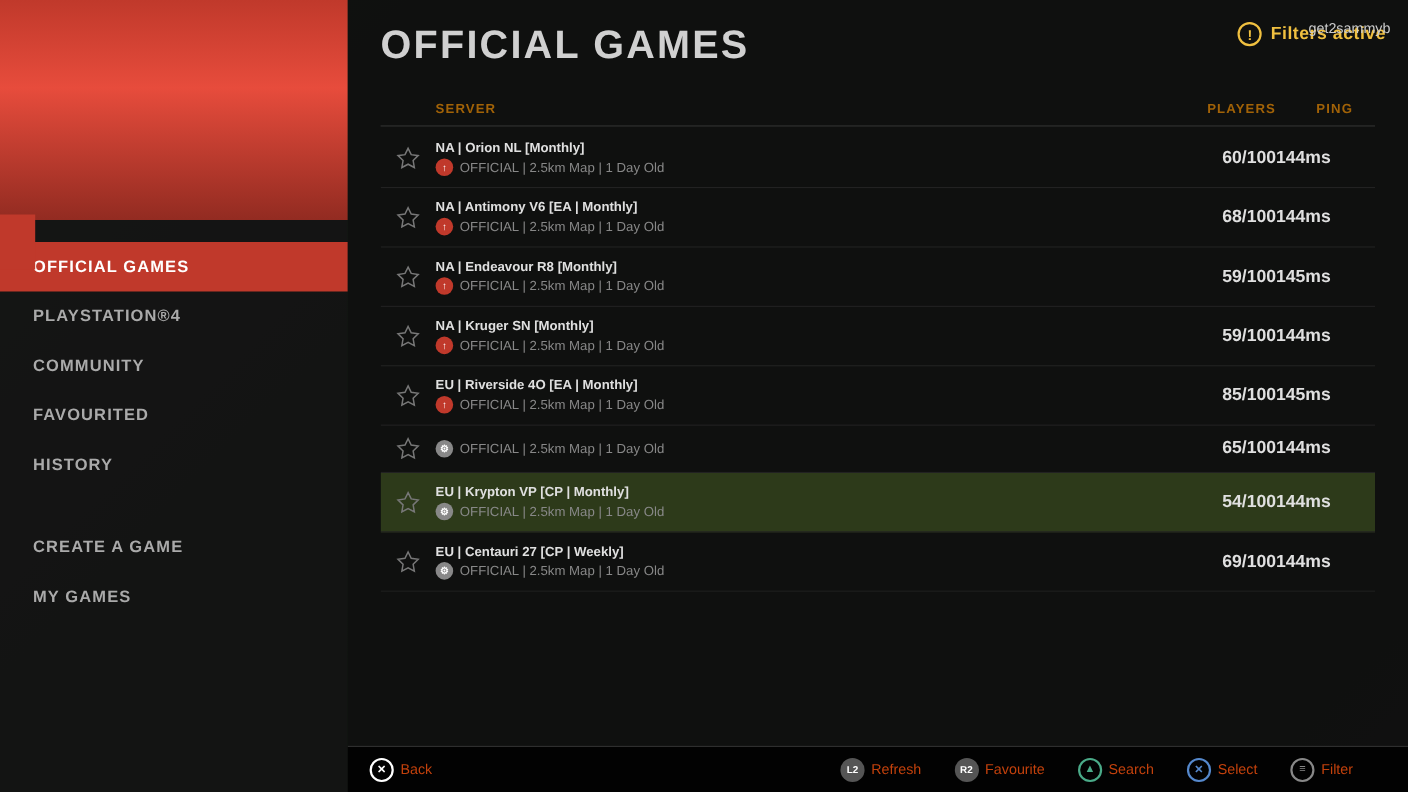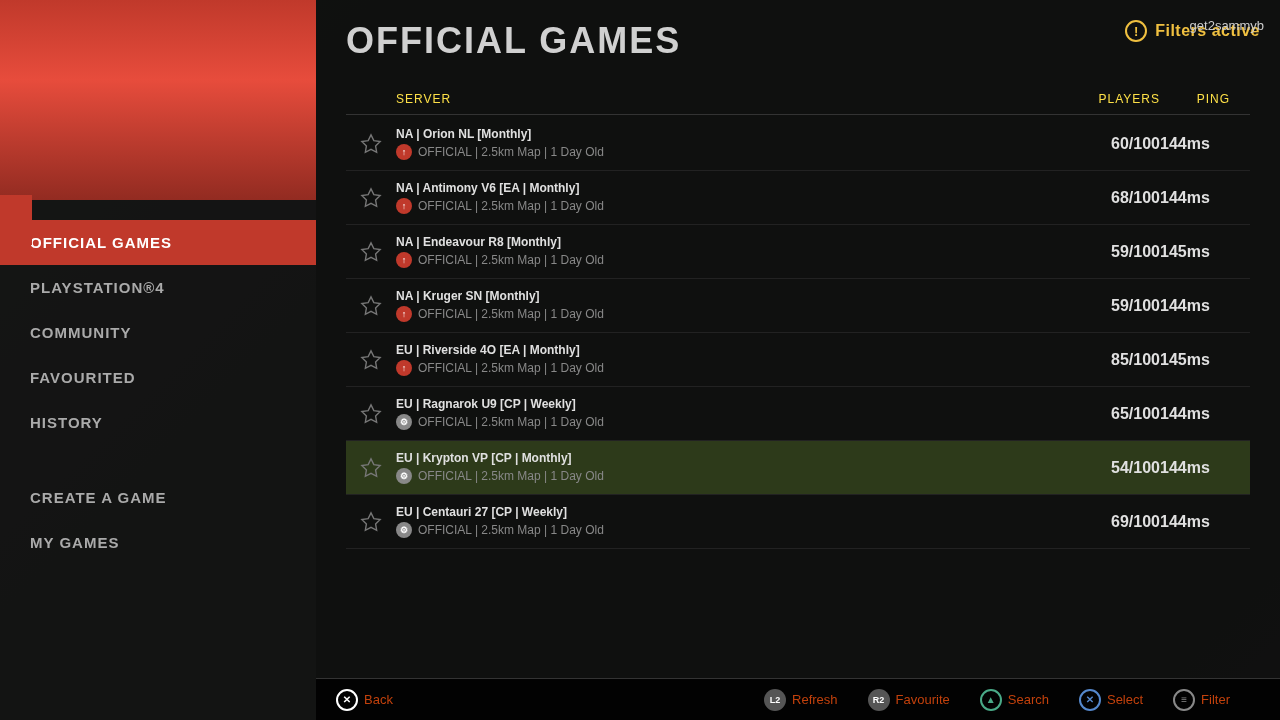--- a/index.html
+++ b/index.html
@@ -160,22 +160,22 @@
       margin-bottom: 2px;
     }
 
     .col-star { width: 50px; }
     .col-server { flex: 1; }
     .col-players { width: 110px; text-align: right; }
     .col-ping { width: 90px; text-align: right; padding-right: 20px; }
 
     .col-header {
       font-size: 12px;
-      font-weight: 400;
-      color: #fde047;
+      font-weight: 700;
+      color: #a16207;
       text-transform: uppercase;
       letter-spacing: 1px;
     }
 
     
     .server-list {
       overflow: hidden;
     }
 
     .server-row {
@@ -455,21 +455,20 @@
           <div class="players col-players">85/100</div>
           <div class="ping col-ping">145ms</div>
         </div>
         <div class="server-row">
           <div class="star-btn col-star">
             <svg class="star-icon" width="22" height="22" viewBox="0 0 24 24" fill="none" stroke="#777" stroke-width="1.5">
       <polygon points="12,2 15.09,8.26 22,9.27 17,14.14 18.18,21.02 12,17.77 5.82,21.02 7,14.14 2,9.27 8.91,8.26"></polygon>
     </svg>
           </div>
           <div class="server-info col-server">
-            <div class="server-name">EU | Ragnarok U9 [CP | Weekly]</div>
             <div class="server-meta">
               <span class="server-badge cp">⚙</span>
               <span>OFFICIAL | 2.5km Map | 1 Day Old</span>
             </div>
           </div>
           <div class="players col-players">65/100</div>
           <div class="ping col-ping">144ms</div>
         </div>
         <div class="server-row selected">
           <div class="star-btn col-star">

